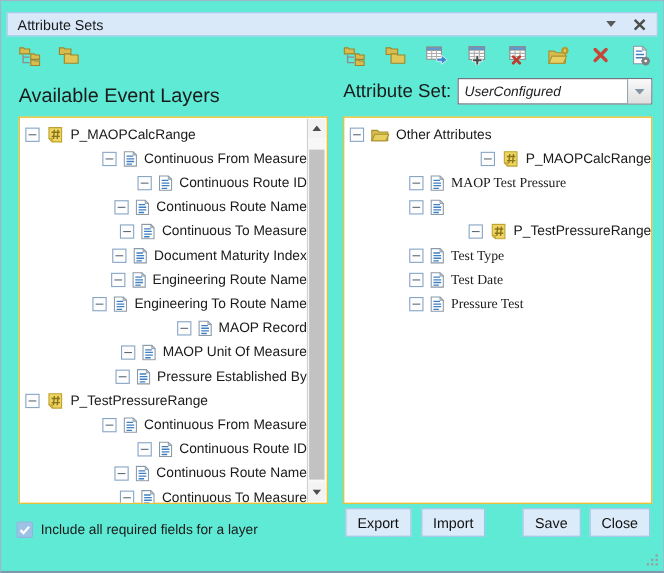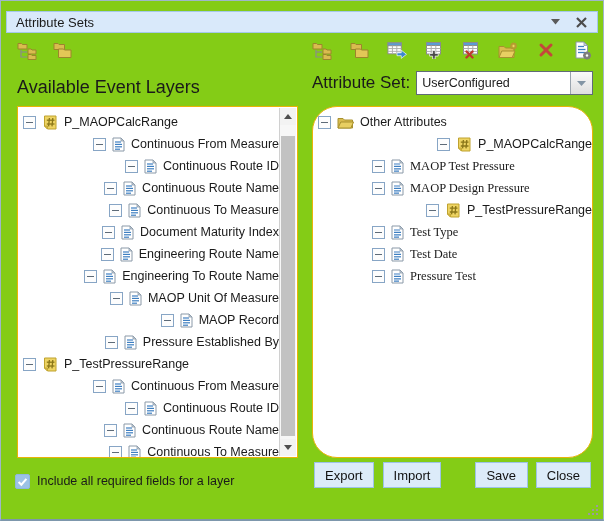--- a/index.html
+++ b/index.html
@@ -1,45 +1,45 @@
 <!DOCTYPE html>
 <html><head>
 <meta charset="utf-8">
 <style>
   * { margin:0; padding:0; box-sizing:border-box; }
   html,body { width:604px; height:521px; background:#fff; font-family:"Liberation Sans", sans-serif; overflow:hidden; }
-  .frame { position:absolute; inset:0; width:604px; height:521px; background:#84cc16;
+  .frame { position:absolute; inset:0; width:604px; height:521px; background:#5eead4;
            border:1px solid #9FB6CA; border-bottom:2px solid #7D97AC; }
 
   
   .titlebar { position:absolute; left:5px; right:5px; top:10px; height:22px;
               background:#D9E9FA; border:1px solid #A5C9E9; display:flex; align-items:center;
               padding:0 9px; }
   .title-text { font-size:13px; color:#1A1A1A; }
   .title-controls { margin-left:auto; display:flex; align-items:center; gap:12px; }
   .tb-ctl { display:flex; align-items:center; justify-content:center; width:14px; height:14px; cursor:pointer; }
 
   
   .toolbar-left { position:absolute; left:16px; top:39px; display:flex; gap:15px; }
   .toolbar-right { position:absolute; left:311px; top:39px; width:281px; display:flex; justify-content:space-between; }
   .tool-btn { width:20px; height:20px; display:flex; align-items:center; justify-content:center; cursor:pointer; }
 
   
   .lbl-available { position:absolute; left:16px; top:76px; font-size:18px; color:#1A1A1A; }
   .attrset-row { position:absolute; left:311px; top:70px; width:281px; height:24px; display:flex; align-items:center; }
   .attrset-label { font-size:17px; color:#1A1A1A; margin-right:6px; white-space:nowrap; }
   .combo { flex:1; height:24px; background:#fff; border:1px solid #5F6B77; display:flex; align-items:stretch; }
-  .combo-value { flex:1; font-size:12.5px; color:#1A1A1A; display:flex; align-items:center; padding-left:5px; }
+  .combo-value { flex:1; font-size:12.5px; color:#1A1A1A; display:flex; align-items:center; padding-left:5px;font-style:italic; }
   .combo-btn { width:22px; border-left:1px solid #9AA4AE; background:linear-gradient(#FAFAFA,#DFDFDF);
                display:flex; align-items:center; justify-content:center; cursor:pointer; }
 
   
   .panel { position:absolute; top:105px; width:281px; height:352px; border:1px solid #eab308; background:#fff; overflow:hidden; }
   .panel.left { left:16px; }
-  .panel.right { left:311px;border-radius:25px; }
+  .panel.right { left:311px; }
   .tree { position:absolute; top:1px; left:0; bottom:0; right:0; padding-top:3px; overflow:hidden; }
   .panel.left .tree { right:18px; }
   .tree-row { height:22px; display:flex; align-items:center; white-space:nowrap; cursor:default; }
   .tree-row.level-0 { padding-left:5px; }
   .tree-row.level-1 { padding-left:32px;justify-content:flex-end; }
   .tree-row.level-2 { padding-left:59px;font-family:Liberation Serif, serif; }
   .expander { width:13px; height:13px; min-width:13px; border:1px solid #87A5C5; background:#FDFDFD;
               position:relative; margin-right:6px; cursor:pointer; }
   .expander::after { content:""; position:absolute; left:2px; right:2px; top:5px; height:1.5px; background:#5E6B78; }
   .tree-icon { display:none; align-items:center; justify-content:center; margin-right:6px; }
@@ -350,37 +350,37 @@
           <span class="tree-icon t-field">
             <svg width="13" height="15" viewBox="0 0 13 15">
               <path d="M1 1 H9 L12 4 V14 H1 Z" fill="#FFFFFF" stroke="#8A99A8"></path>
               <path d="M9 1 L12 4 H9 Z" fill="#C6D0DA" stroke="#8A99A8" stroke-width="0.8"></path>
               <line x1="3" y1="5" x2="9" y2="5" stroke="#3E7FC1" stroke-width="1.2"></line>
               <line x1="3" y1="7.4" x2="10" y2="7.4" stroke="#3E7FC1" stroke-width="1.2"></line>
               <line x1="3" y1="9.8" x2="10" y2="9.8" stroke="#3E7FC1" stroke-width="1.2"></line>
               <line x1="3" y1="12.2" x2="8" y2="12.2" stroke="#3E7FC1" stroke-width="1.2"></line>
             </svg>
           </span>
+          <span class="tree-label">MAOP Record</span>
+        </div>
+
+        <div class="tree-row level-1 ic-field">
+          <span class="expander"></span>
+
+          <span class="tree-icon t-field">
+            <svg width="13" height="15" viewBox="0 0 13 15">
+              <path d="M1 1 H9 L12 4 V14 H1 Z" fill="#FFFFFF" stroke="#8A99A8"></path>
+              <path d="M9 1 L12 4 H9 Z" fill="#C6D0DA" stroke="#8A99A8" stroke-width="0.8"></path>
+              <line x1="3" y1="5" x2="9" y2="5" stroke="#3E7FC1" stroke-width="1.2"></line>
+              <line x1="3" y1="7.4" x2="10" y2="7.4" stroke="#3E7FC1" stroke-width="1.2"></line>
+              <line x1="3" y1="9.8" x2="10" y2="9.8" stroke="#3E7FC1" stroke-width="1.2"></line>
+              <line x1="3" y1="12.2" x2="8" y2="12.2" stroke="#3E7FC1" stroke-width="1.2"></line>
+            </svg>
+          </span>
           <span class="tree-label">MAOP Unit Of Measure</span>
-        </div>
-
-        <div class="tree-row level-1 ic-field">
-          <span class="expander"></span>
-
-          <span class="tree-icon t-field">
-            <svg width="13" height="15" viewBox="0 0 13 15">
-              <path d="M1 1 H9 L12 4 V14 H1 Z" fill="#FFFFFF" stroke="#8A99A8"></path>
-              <path d="M9 1 L12 4 H9 Z" fill="#C6D0DA" stroke="#8A99A8" stroke-width="0.8"></path>
-              <line x1="3" y1="5" x2="9" y2="5" stroke="#3E7FC1" stroke-width="1.2"></line>
-              <line x1="3" y1="7.4" x2="10" y2="7.4" stroke="#3E7FC1" stroke-width="1.2"></line>
-              <line x1="3" y1="9.8" x2="10" y2="9.8" stroke="#3E7FC1" stroke-width="1.2"></line>
-              <line x1="3" y1="12.2" x2="8" y2="12.2" stroke="#3E7FC1" stroke-width="1.2"></line>
-            </svg>
-          </span>
-          <span class="tree-label">MAOP Record</span>
         </div>
 
         <div class="tree-row level-1 ic-field">
           <span class="expander"></span>
 
           <span class="tree-icon t-field">
             <svg width="13" height="15" viewBox="0 0 13 15">
               <path d="M1 1 H9 L12 4 V14 H1 Z" fill="#FFFFFF" stroke="#8A99A8"></path>
               <path d="M9 1 L12 4 H9 Z" fill="#C6D0DA" stroke="#8A99A8" stroke-width="0.8"></path>
               <line x1="3" y1="5" x2="9" y2="5" stroke="#3E7FC1" stroke-width="1.2"></line>
@@ -541,21 +541,20 @@
           <span class="tree-icon t-field">
             <svg width="13" height="15" viewBox="0 0 13 15">
               <path d="M1 1 H9 L12 4 V14 H1 Z" fill="#FFFFFF" stroke="#8A99A8"></path>
               <path d="M9 1 L12 4 H9 Z" fill="#C6D0DA" stroke="#8A99A8" stroke-width="0.8"></path>
               <line x1="3" y1="5" x2="9" y2="5" stroke="#3E7FC1" stroke-width="1.2"></line>
               <line x1="3" y1="7.4" x2="10" y2="7.4" stroke="#3E7FC1" stroke-width="1.2"></line>
               <line x1="3" y1="9.8" x2="10" y2="9.8" stroke="#3E7FC1" stroke-width="1.2"></line>
               <line x1="3" y1="12.2" x2="8" y2="12.2" stroke="#3E7FC1" stroke-width="1.2"></line>
             </svg>
           </span>
-          <span class="tree-label">MAOP Design Pressure</span>
         </div>
 
         <div class="tree-row level-1 ic-layer">
           <span class="expander"></span>
           <span class="tree-icon t-layer">
             <svg width="16" height="15" viewBox="0 0 16 15">
               <path d="M2.5 1 H14 V14 H5.5 L2.5 11 Z" fill="#EED463" stroke="#BFA22F"></path>
               <path d="M2.5 11 H5.5 V14 Z" fill="#D9BC4F" stroke="#BFA22F" stroke-width="0.8"></path>
               <line x1="4.8" y1="5.2" x2="12.5" y2="5.2" stroke="#8A7619" stroke-width="1.3"></line>
               <line x1="4.8" y1="9" x2="12.5" y2="9" stroke="#8A7619" stroke-width="1.3"></line>

